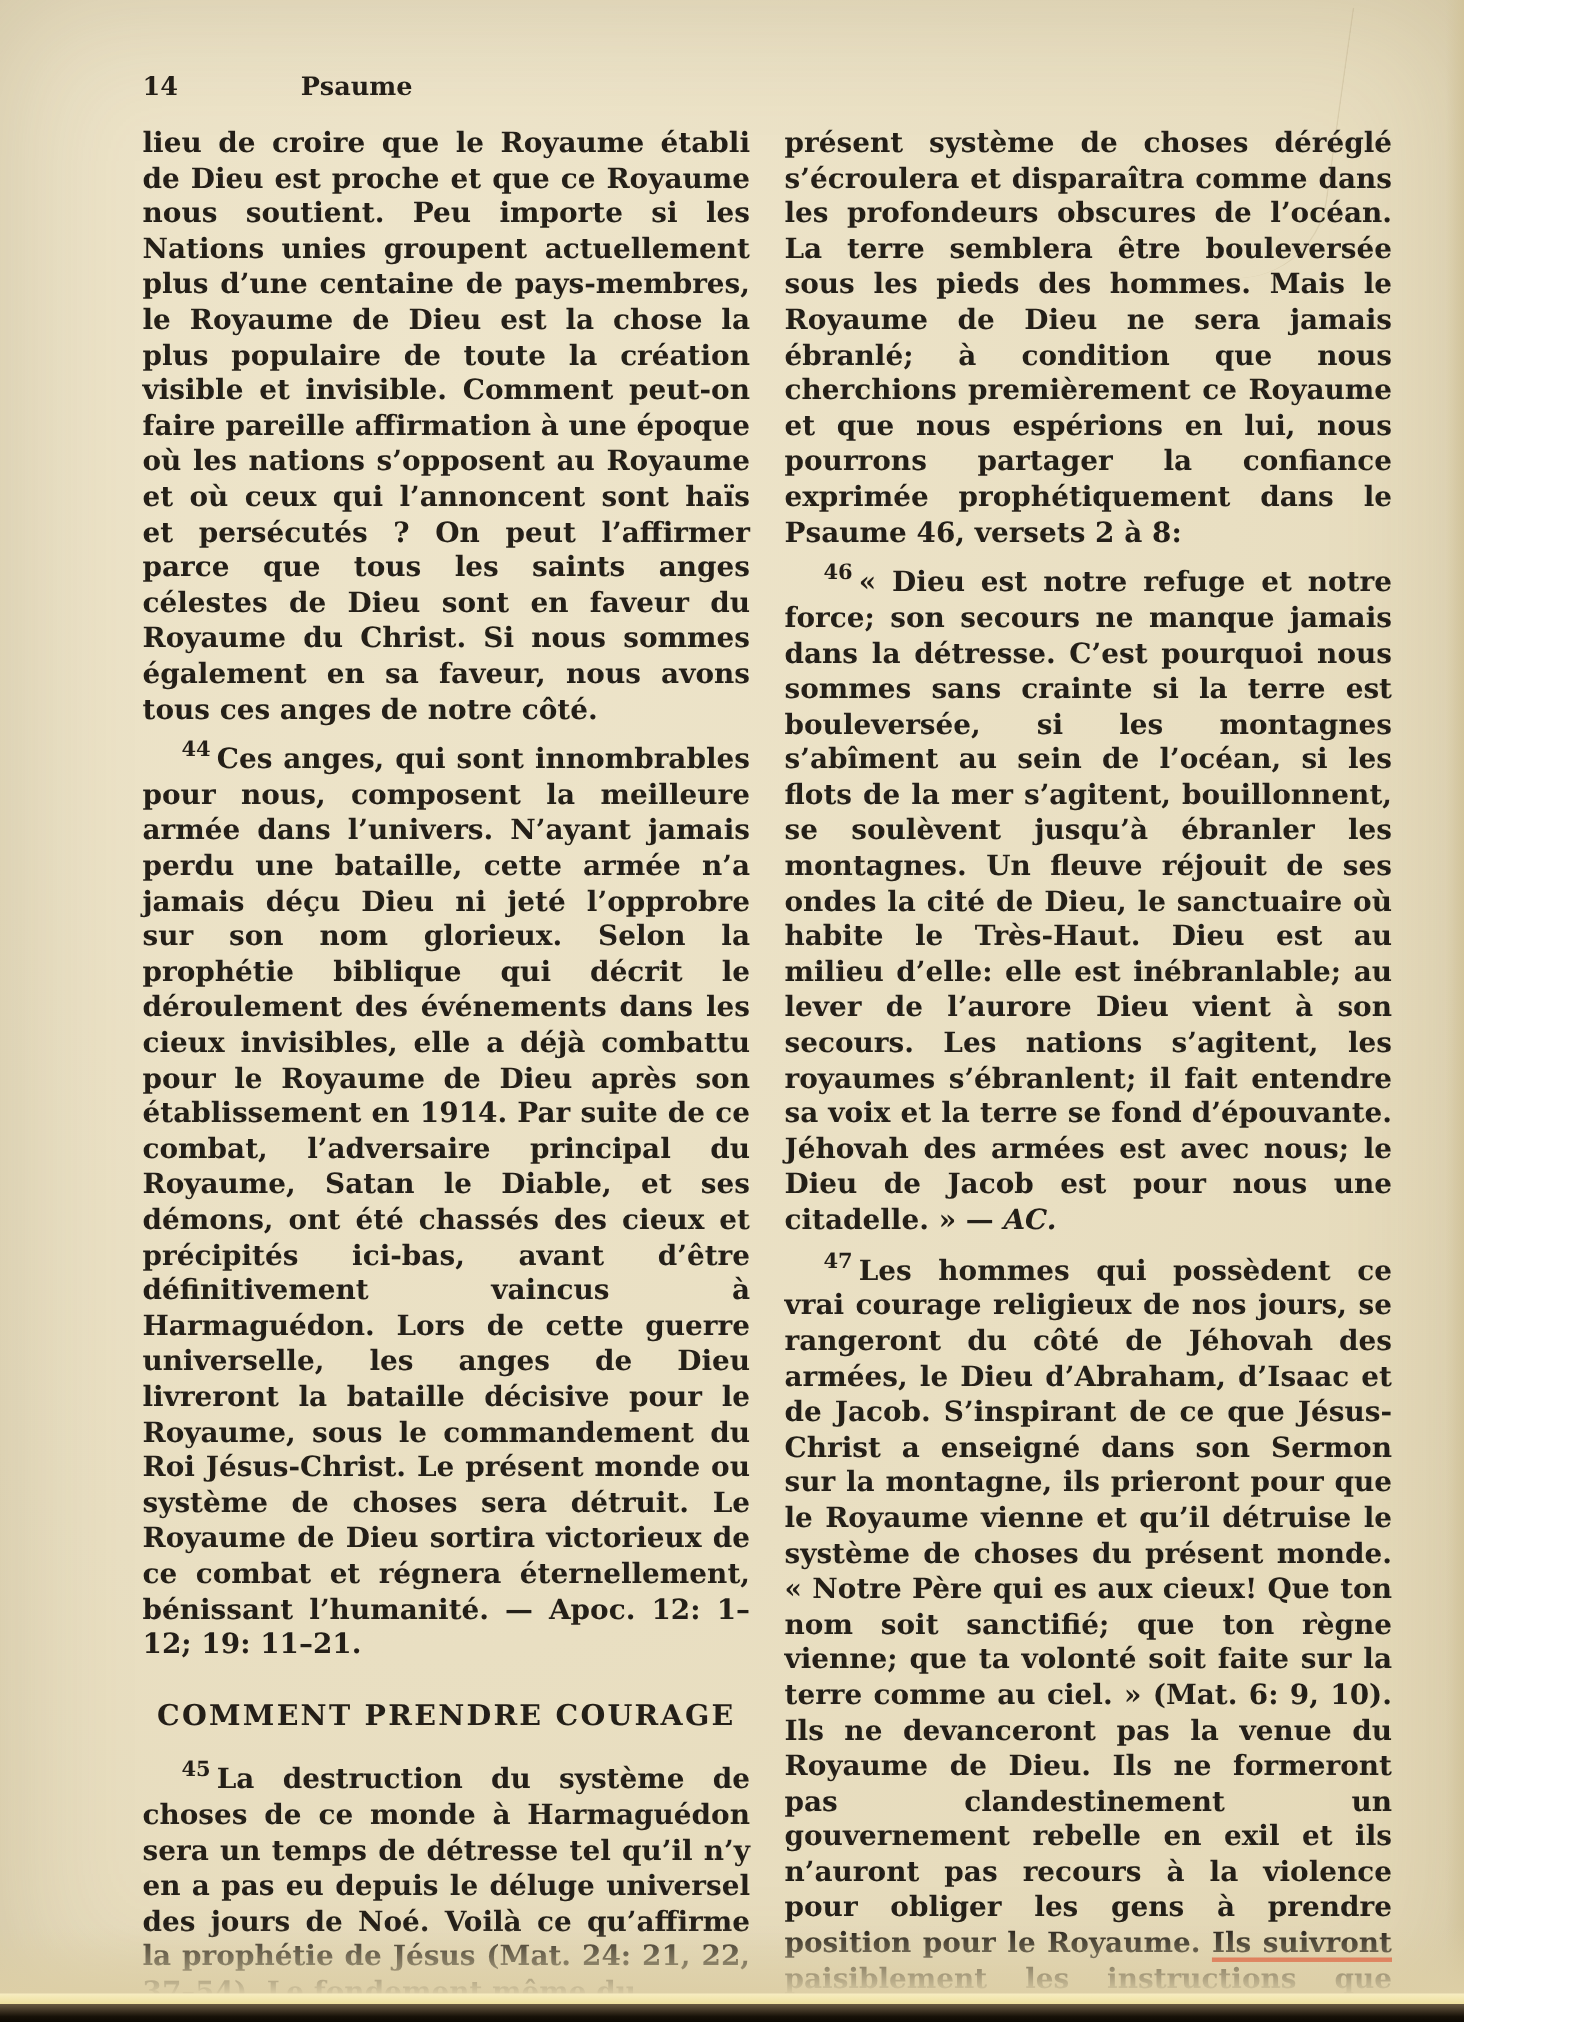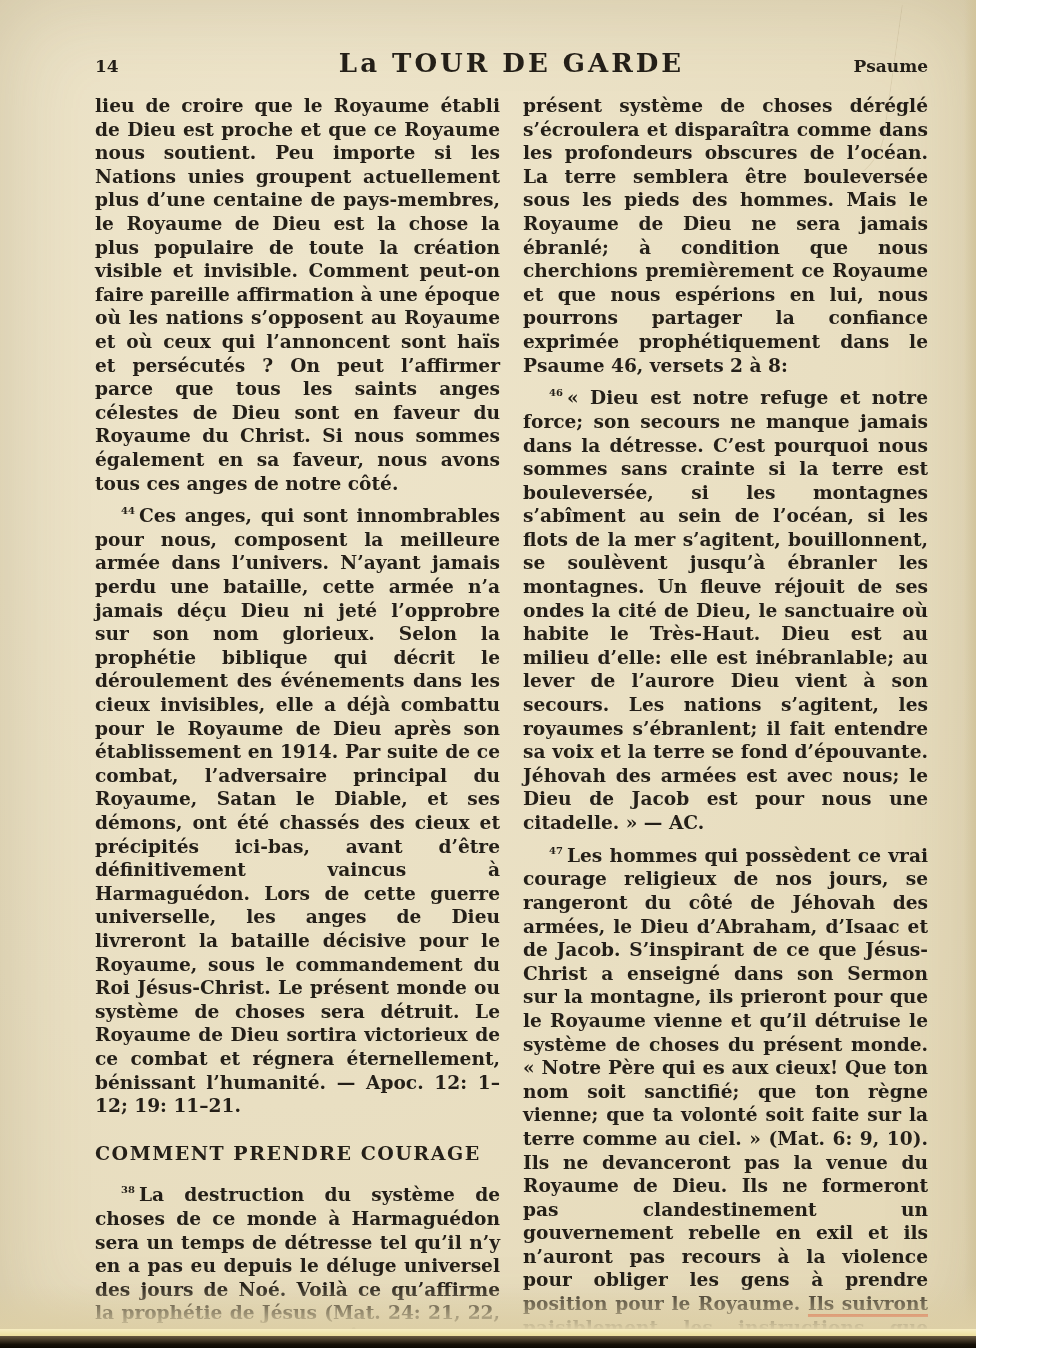--- a/index.html
+++ b/index.html
@@ -12,23 +12,23 @@
   }
   .content{position:absolute;left:95px;right:48px;top:48px;}
   .header{display:flex;align-items:baseline;margin-bottom:16px;}
   .page-num{font-size:17px;font-weight:bold;width:90px;}
   .title{flex:1;text-align:center;font-size:26px;font-weight:bold;letter-spacing:3px;}
   .edition{width:90px;text-align:right;font-size:17px;font-weight:bold;}
   .columns{display:flex;gap:23px;}
   .col{flex:1;min-width:0;text-align:justify;font-size:18.6px;line-height:23.6px;font-weight:bold;}
   .col p{margin:0 0 5px 0;}
   .indent{text-indent:26px;}
-  sup.vnum{font-size:10px;position:relative;top:-1px;vertical-align:super;margin-right:4px;letter-spacing:0;}
-  .sect-heading{font-size:19px;font-weight:bold;letter-spacing:1.5px;margin:24px 0 14px 0;text-indent:0;}
-  .quote-source{}
+  sup.vnum{font-size:14px;position:relative;top:-1px;vertical-align:super;margin-right:4px;letter-spacing:0;}
+  .sect-heading{text-align:center;font-size:19px;font-weight:bold;letter-spacing:1.5px;margin:24px 0 14px 0;text-indent:0;}
+  .quote-source{font-style:italic;}
   .red-underline{
     text-decoration:underline;
     text-decoration-color:#e03b1e;
     text-decoration-thickness:2.5px;
     text-underline-offset:4px;
     text-decoration-skip-ink:none;
   }
   .fn-sep{width:152px;height:3px;background:#241f18;margin:14px 0 7px 0;}
   .footnotes{font-family:"Liberation Sans",sans-serif;font-size:13.2px;line-height:16.8px;font-weight:bold;text-align:justify;}
   .footnotes p{margin:0;}
@@ -46,34 +46,33 @@
 </style>
 </head>
 <body>
 
 <div class="page">
 
   <div class="content">
 
     <div class="header">
       <div class="page-num">14</div>
-      <div class="title">La TOUR DE GARDE</div>
       <div class="edition">Psaume</div>
     </div>
 
     <div class="columns">
 
       <div class="col">
         <p><span>lieu de croire que le Royaume établi de Dieu est proche et que ce Royaume nous soutient. Peu importe si les Nations unies groupent actuellement plus d’une centaine de pays-membres, le Royaume de Dieu est la chose la plus populaire de toute la création visible et invisible. Comment peut-on faire pareille affirmation à une époque où les nations s’opposent au Royaume et où ceux qui l’annoncent sont haïs et persécutés ? On peut l’affirmer parce que tous les saints anges célestes de Dieu sont en faveur du Royaume du Christ. Si nous sommes également en sa faveur, nous avons tous ces anges de notre côté.</span></p>
 
         <p class="indent"><sup class="vnum">44</sup><span>Ces anges, qui sont innombrables pour nous, composent la meilleure armée dans l’univers. N’ayant jamais perdu une bataille, cette armée n’a jamais déçu Dieu ni jeté l’opprobre sur son nom glorieux. Selon la prophétie biblique qui décrit le déroulement des événements dans les cieux invisibles, elle a déjà combattu pour le Royaume de Dieu après son établissement en 1914. Par suite de ce combat, l’adversaire principal du Royaume, Satan le Diable, et ses démons, ont été chassés des cieux et précipités ici-bas, avant d’être définitivement vaincus à Harmaguédon. Lors de cette guerre universelle, les anges de Dieu livreront la bataille décisive pour le Royaume, sous le commandement du Roi Jésus-Christ. Le présent monde ou système de choses sera détruit. Le Royaume de Dieu sortira victorieux de ce combat et régnera éternellement, bénissant l’humanité. — Apoc. 12: 1–12; 19: 11–21.</span></p>
 
         <h2 class="sect-heading">COMMENT PRENDRE COURAGE</h2>
 
-        <p class="indent"><sup class="vnum">38</sup><span>La destruction du système de choses de ce monde à Harmaguédon sera un temps de détresse tel qu’il n’y en a pas eu depuis le déluge universel des jours de Noé. Voilà ce qu’affirme la prophétie de Jésus (Mat. 24: 21, 22, 37–54). Le fondement même du</span></p>
+        <p class="indent"><sup class="vnum">45</sup><span>La destruction du système de choses de ce monde à Harmaguédon sera un temps de détresse tel qu’il n’y en a pas eu depuis le déluge universel des jours de Noé. Voilà ce qu’affirme la prophétie de Jésus (Mat. 24: 21, 22, 37–54). Le fondement même du</span></p>
 
         <div class="fn-sep"></div>
         <div class="footnotes">
           <p>44. a) Que peut-on affirmer à propos de cette armée céleste ? b) Quand livrera-t-elle la bataille décisive, et quelle en sera l’issue ?</p>
           <p>45, 46. a) Que sera pour les hommes la guerre d’Harmaguédon ? b) Qu’est-ce qui ne sera pas ébranlé, et quelle expression de confiance pouvons-nous partager pendant cette période de détresse ?</p>
         </div>
       </div>
 
       <div class="col">
         <p><span>présent système de choses déréglé s’écroulera et disparaîtra comme dans les profondeurs obscures de l’océan. La terre semblera être bouleversée sous les pieds des hommes. Mais le Royaume de Dieu ne sera jamais ébranlé; à condition que nous cherchions premièrement ce Royaume et que nous espérions en lui, nous pourrons partager la confiance exprimée prophétiquement dans le Psaume 46, versets 2 à 8:</span></p>

